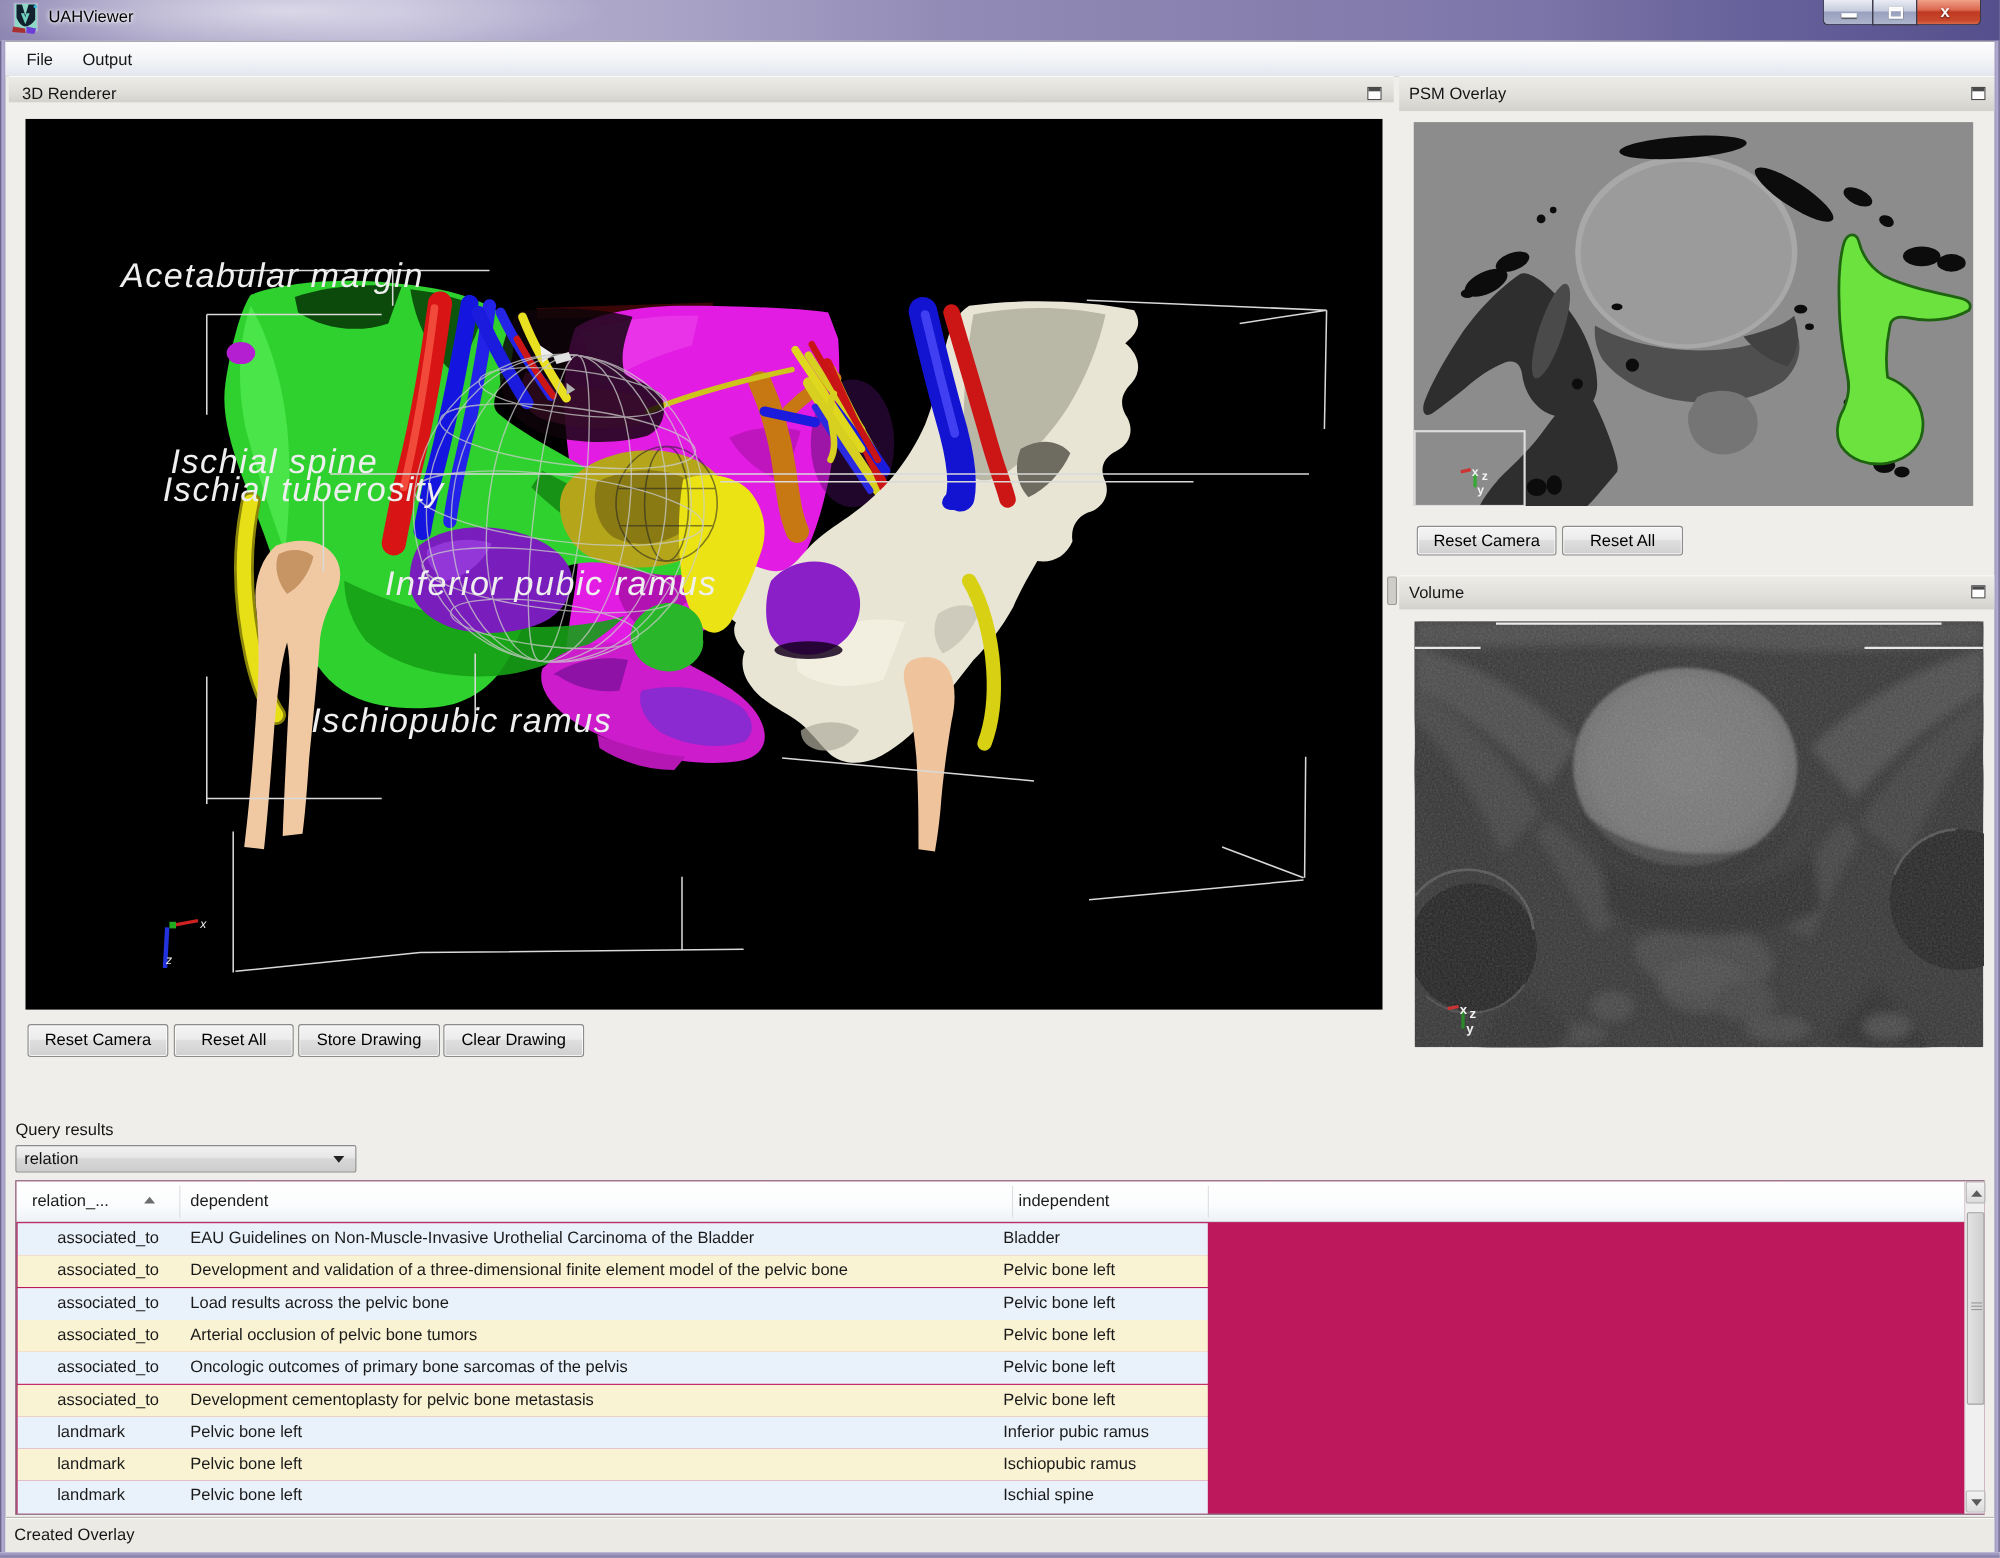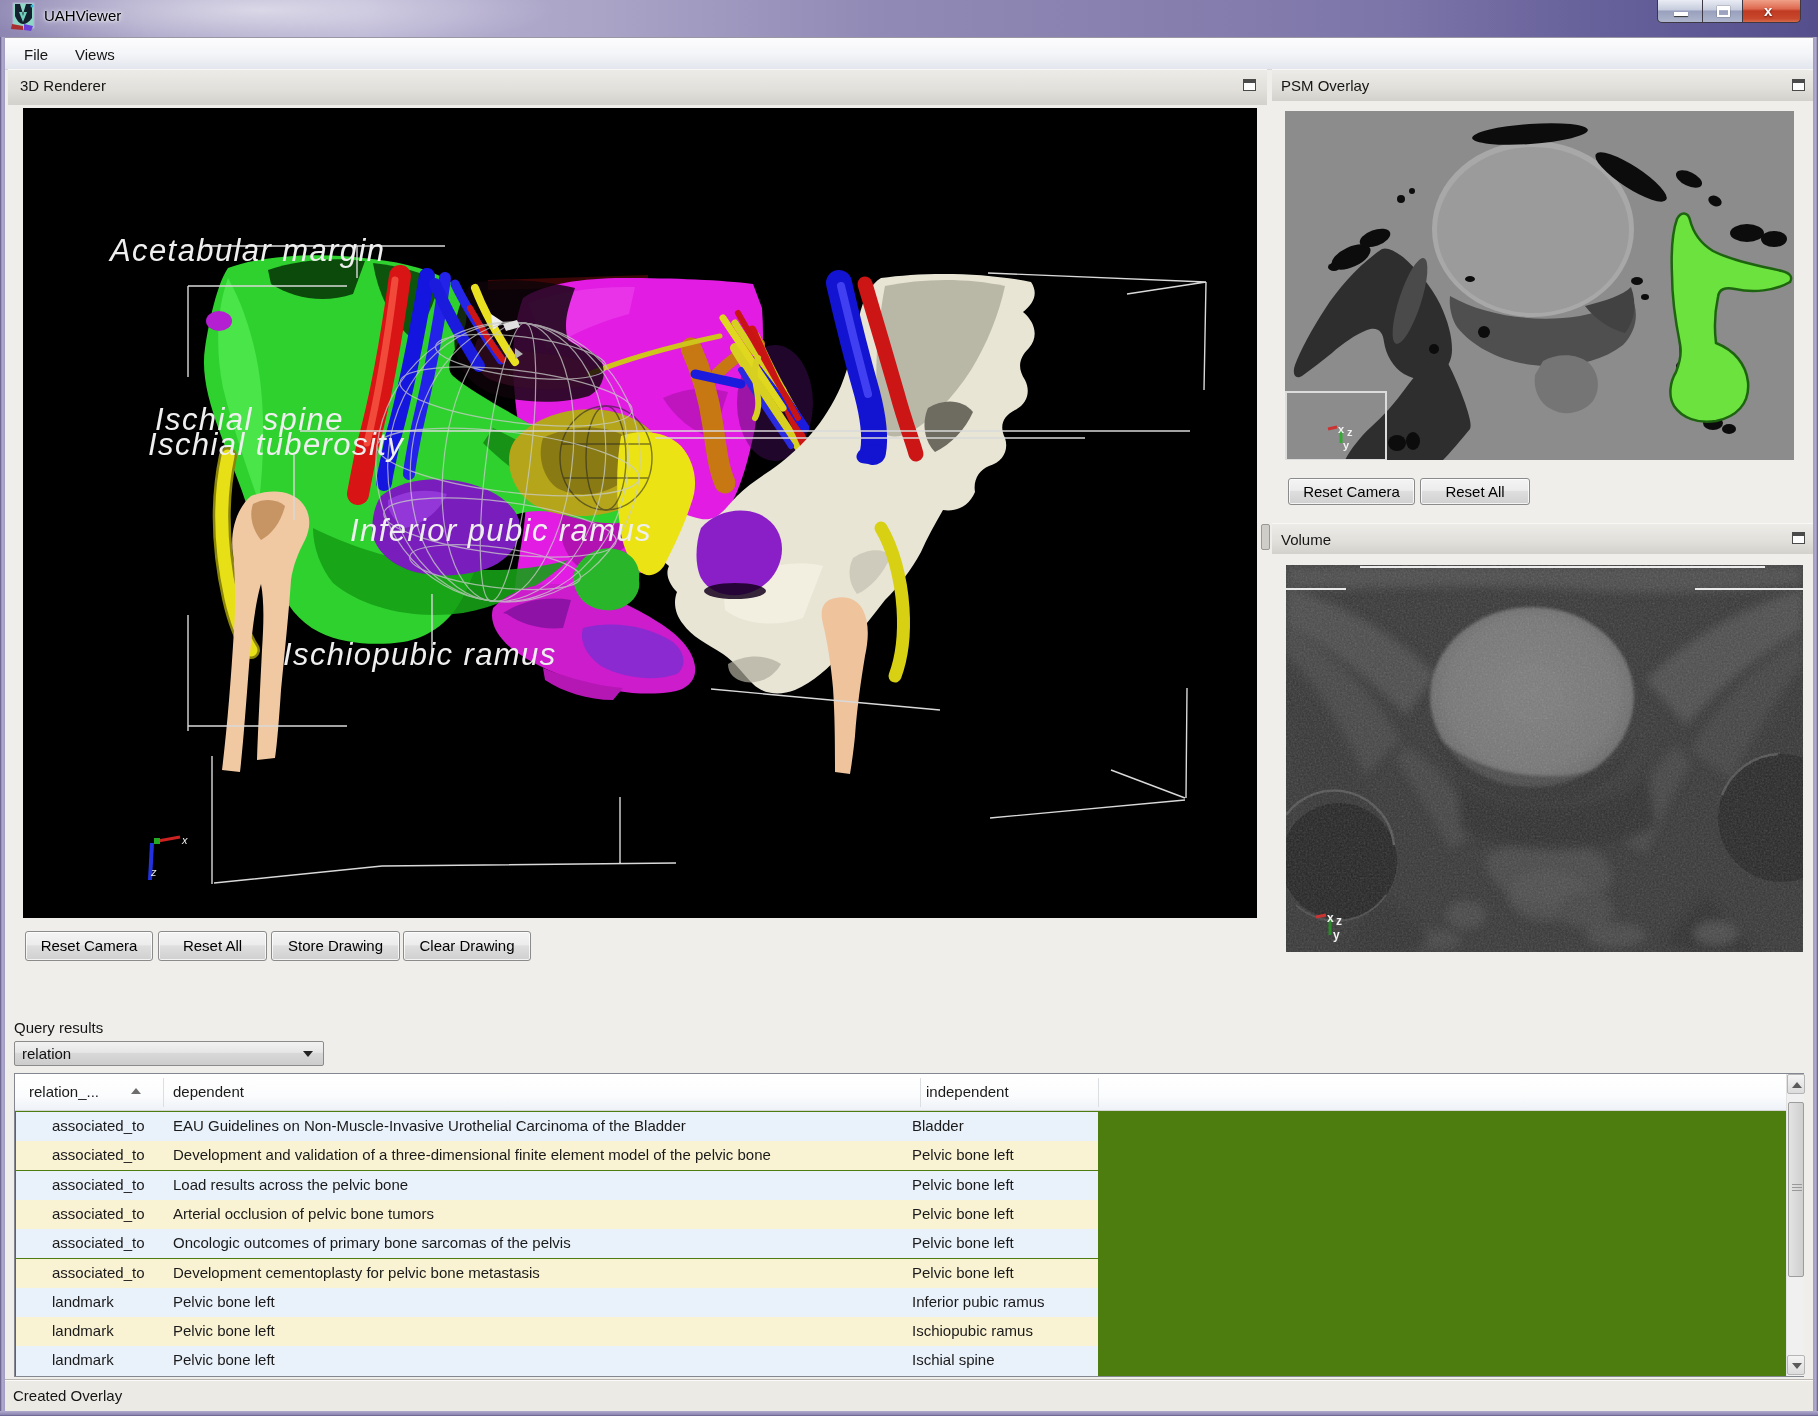--- a/index.html
+++ b/index.html
@@ -36,36 +36,36 @@
 
 #menubar { left:5px; top:37px; width:1808px; height:33px; border-top:1px solid #9a97a5;
   background:linear-gradient(#fdfdfe 0%,#f4f5f8 50%,#e3e6ee 100%); border-bottom:1px solid #d9d9d9; }
 .menuitem { position:absolute; top:8px; color:#151515; }
 
 
 .phdr { background:linear-gradient(#ecebe7 0%,#e2e0db 55%,#d3d1cb 100%); border-top:1px solid #f8f8f6; }
 .phdr .t { position:absolute; left:12px; top:7px; color:#151515; }
 .dockico { position:absolute; width:13px; height:12px; border:1px solid #4a4a4a; background:#fdfdfd; }
 .dockico::after { content:""; position:absolute; left:0; top:0; width:11px; height:3px; background:#4a4a4a; }
-#hdr3d { left:8px; top:69px; width:1259px; height:36px; }
+#hdr3d { left:8px; top:69px; width:1259px; height:24px; }
 #hdrpsm { left:1272px; top:69px; width:541px; height:32px; }
 #hdrvol { left:1272px; top:523px; width:541px; height:31px;text-align:right; }
 #hdrout { left:5px; top:983px; width:1808px; height:29px; }
 
 
 .btn { position:absolute; border:1px solid #8b8b8b; border-radius:3px; text-align:center; color:#000;
   background:linear-gradient(#f4f4f4 0%,#ececec 45%,#dedede 50%,#d0d0d0 100%); box-shadow:inset 0 0 0 1px rgba(255,255,255,0.75); }
 
 
 #queryresults { left:14px; top:1019px; color:#151515; }
 #combo { left:14px; top:1041px; width:310px; height:25px; border:1px solid #8b8b8b; border-radius:2px;
   background:linear-gradient(#f2f2f2,#e6e6e6 45%,#d8d8d8 50%,#cccccc 100%); }
 #combo .ct { position:absolute; left:7px; top:3px; }
 #combo .arr { position:absolute; right:10px; top:9px; width:0; height:0; border-left:5px solid transparent; border-right:5px solid transparent; border-top:6px solid #222; }
-#tablewrap { left:14px; top:1073px; width:1790px; height:304px; background:#4d7c0f; border:1px solid #828790; }
+#tablewrap { left:14px; top:1073px; width:1790px; height:304px; background:#be185d; border:1px solid #828790; }
 #thead { position:absolute; left:0; top:0; width:1771px; height:37px; background:linear-gradient(#ffffff,#fbfcfd 60%,#eef2f7 100%); border-bottom:1px solid #d5d5d5; }
 .hcell { position:absolute; top:9px; color:#1a1a1a; }
 .hsep { position:absolute; top:4px; width:1px; height:29px; background:#dcdfe2; }
 .row { position:absolute; left:1px; width:1082px; height:29px; }
 .row.b { background:#e9f1fb; }
 .row.y { background:#f9f3d3; }
 .cell { position:absolute; top:5px; white-space:nowrap; color:#1a1a1a; }
 .c1 { left:36px; }
 .c2 { left:157px; }
 .c3 { left:896px; }
@@ -104,21 +104,21 @@
     <div id="cap-close" class="cap">
         <div class="glyph-x">x</div>
       </div>
   </div>
   <div id="borderL" class="abs"></div>
   <div id="borderR" class="abs"></div>
   <div id="borderB" class="abs"></div>
 
   <div id="menubar" class="abs">
     <div class="menuitem" style="left:19px">File</div>
-    <div class="menuitem" style="left:70px">Views</div>
+    <div class="menuitem" style="left:70px">Output</div>
   </div>
 
   <div id="hdr3d" class="phdr abs">
       <span class="t">3D Renderer</span>
       <span class="dockico" style="left:1235px;top:9px"></span>
     </div>
   <div id="hdrpsm" class="phdr abs">
       <span class="t" style="left:9px">PSM Overlay</span>
       <span class="dockico" style="left:520px;top:9px"></span>
     </div>

